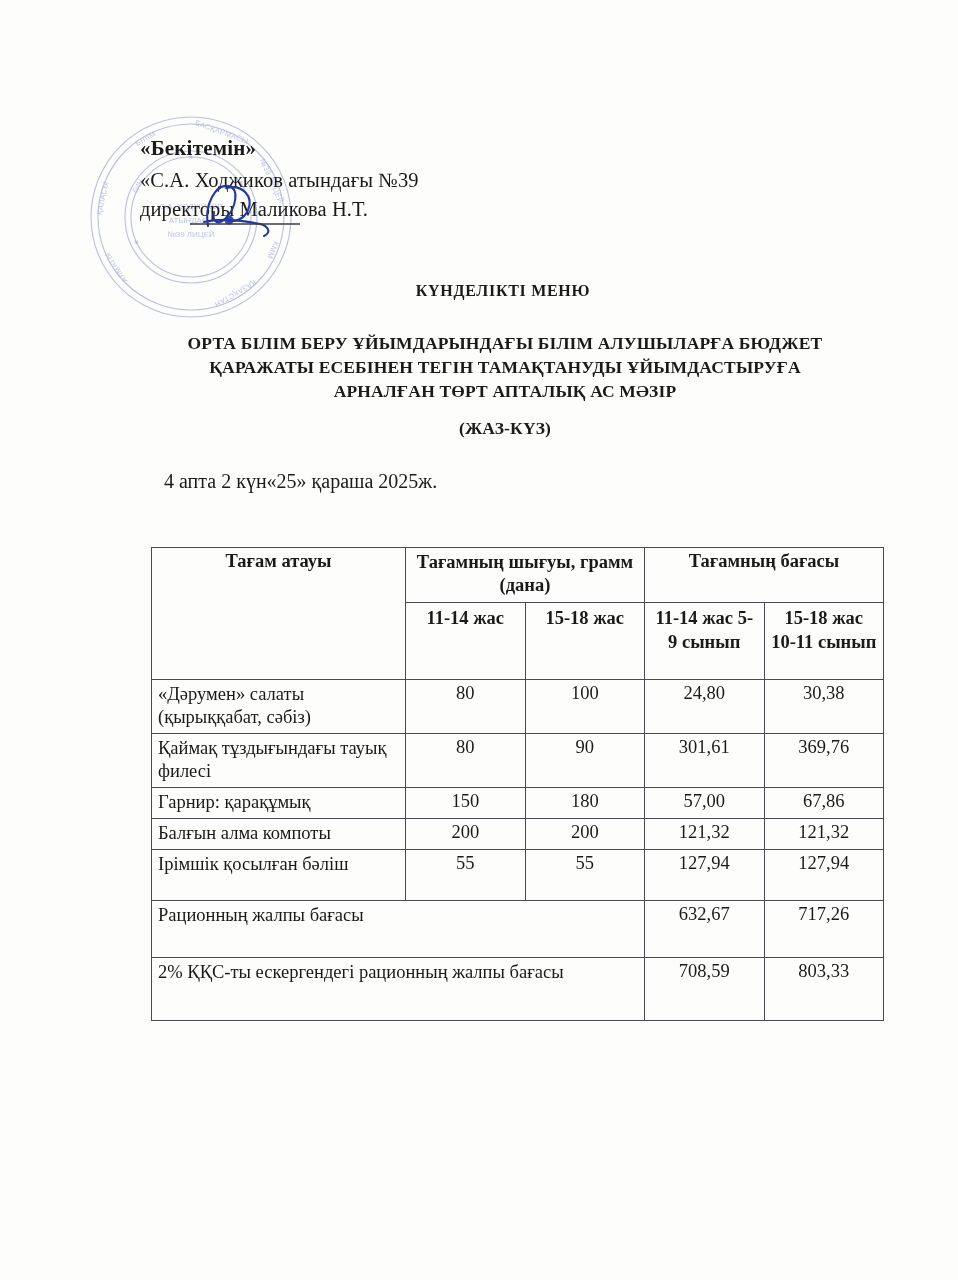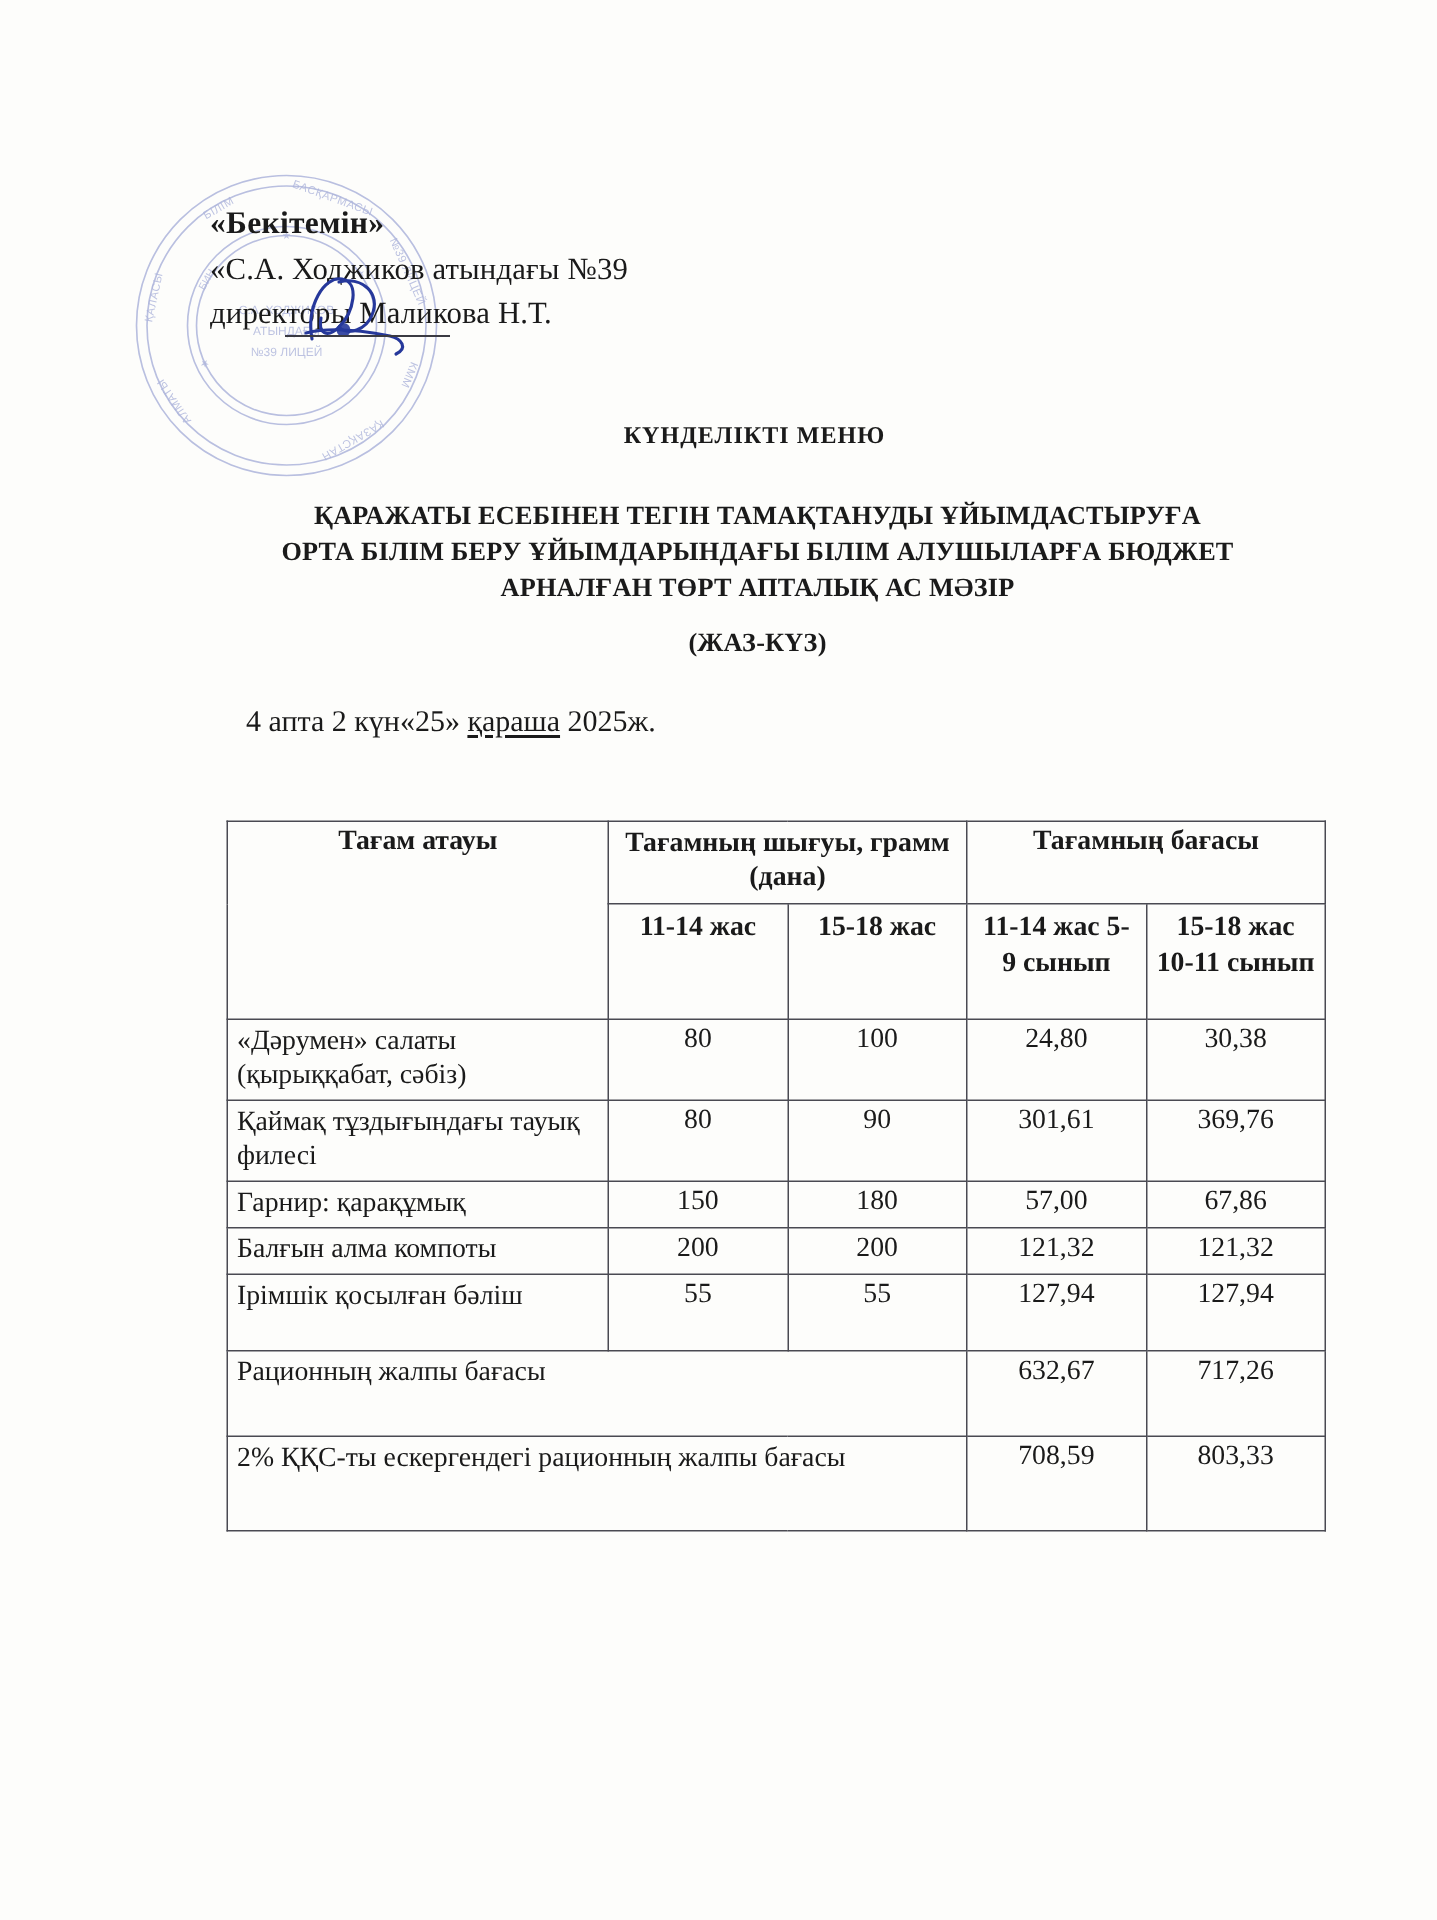--- a/index.html
+++ b/index.html
@@ -100,21 +100,20 @@
     left: 150px;
     right: 70px;
     top: 470px;
     display: flex;
     justify-content: flex-start;
     font-size: 20px;
   }
   .meta-left { padding-left: 14px; }
   .meta-right { padding-right: 28px; }
   .meta-right .underlined {
-    text-decoration: underline;
     text-underline-offset: 3px;
     margin-top: 40px;
   }
 
   
   .menu-table-wrap {
     position: absolute;
     left: 151px;
     top: 547px;
     width: 733px;
@@ -213,22 +212,22 @@
 
   <div class="approval-block">
     <div class="approval-title">«Бекітемін»</div>
     <div class="approval-line">«С.А. Ходжиков атындағы №39</div>
     <div class="approval-line">директоры Маликова Н.Т.</div>
   </div>
 
   <div class="doc-title">КҮНДЕЛІКТІ МЕНЮ</div>
 
   <div class="doc-subtitle">
+    <div>ОРТА БІЛІМ БЕРУ ҰЙЫМДАРЫНДАҒЫ БІЛІМ АЛУШЫЛАРҒА БЮДЖЕТ</div>
     <div>ҚАРАЖАТЫ ЕСЕБІНЕН ТЕГІН ТАМАҚТАНУДЫ ҰЙЫМДАСТЫРУҒА</div>
-    <div>ОРТА БІЛІМ БЕРУ ҰЙЫМДАРЫНДАҒЫ БІЛІМ АЛУШЫЛАРҒА БЮДЖЕТ</div>
     <div>АРНАЛҒАН ТӨРТ АПТАЛЫҚ  АС МӘЗІР</div>
     <span class="season">(ЖАЗ-КҮЗ)</span>
   </div>
 
   <div class="meta-row">
     <div class="meta-left">4 апта 2 күн</div>
     <div class="meta-right">
       <span>«25»</span>
       <span class="underlined">қараша</span>
       <span>2025ж.</span>

